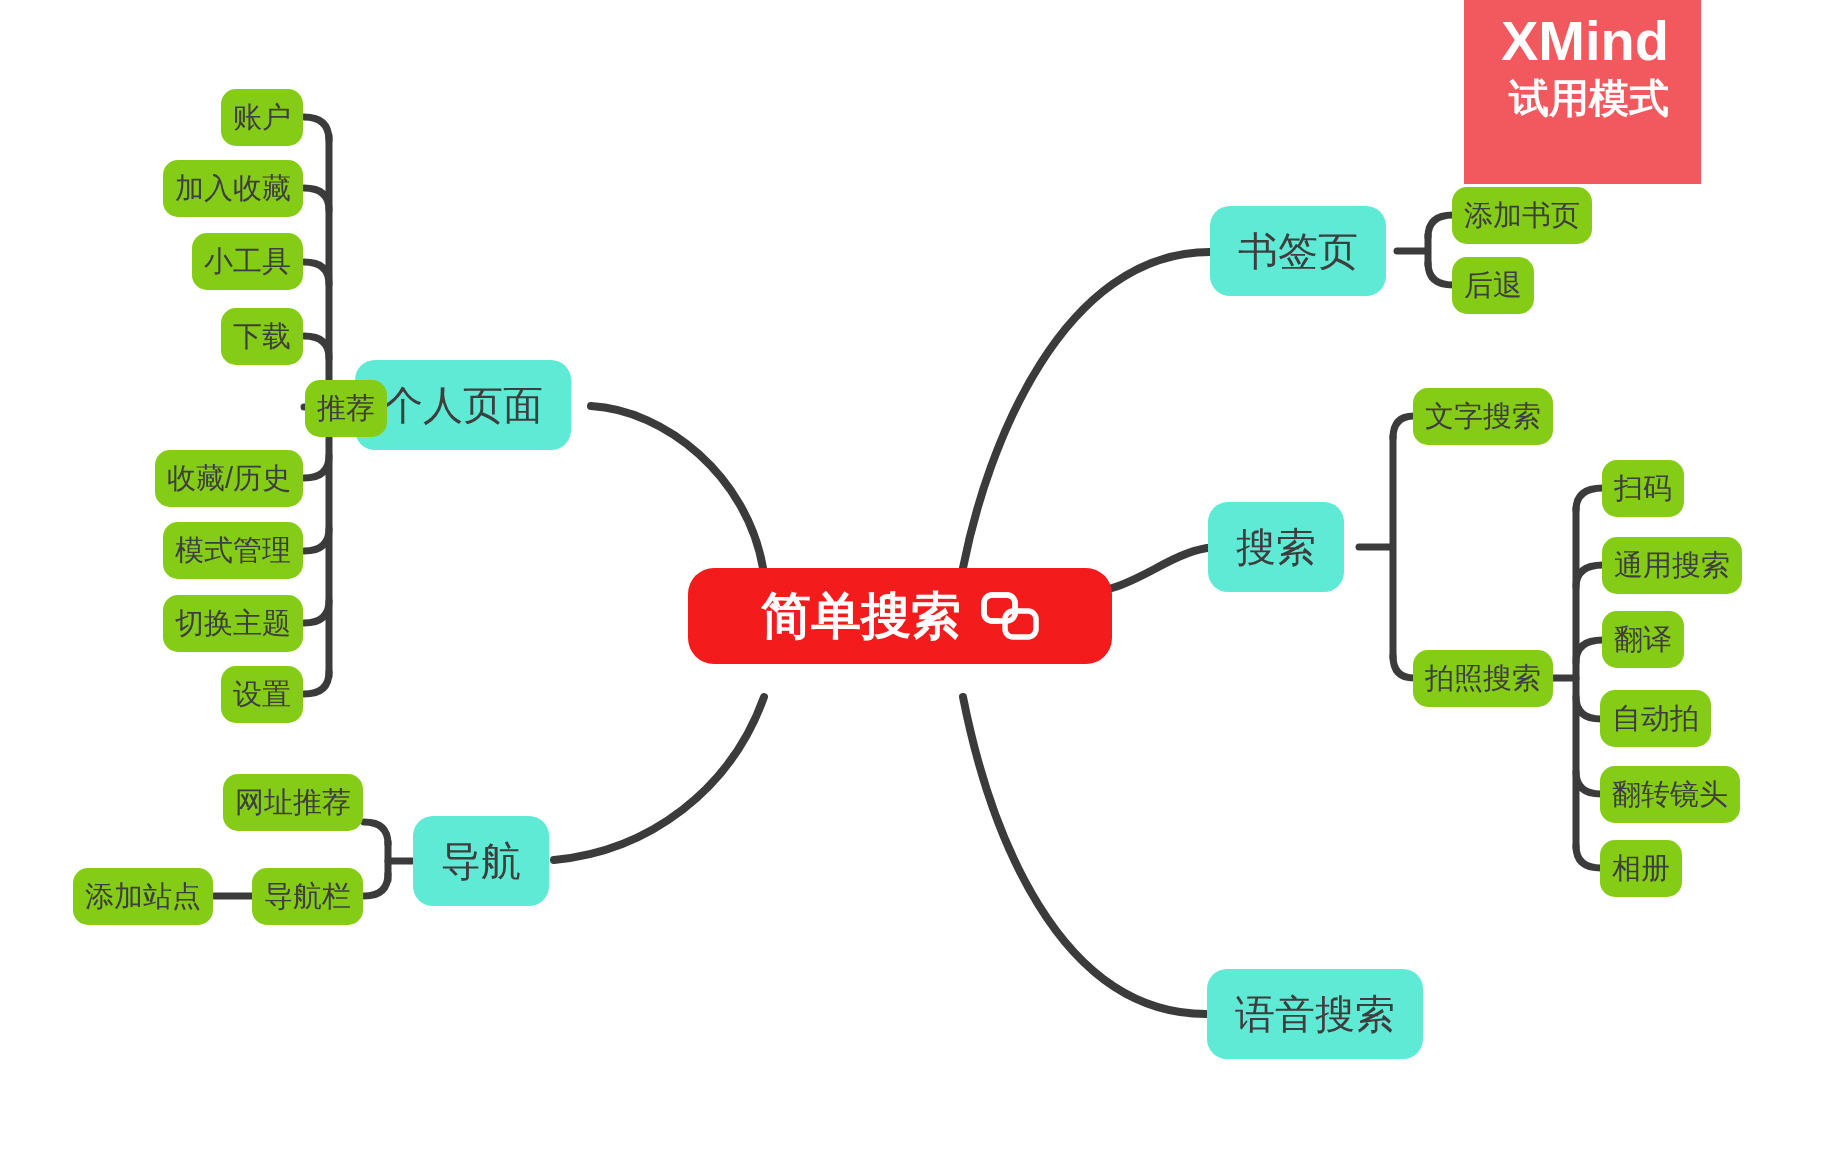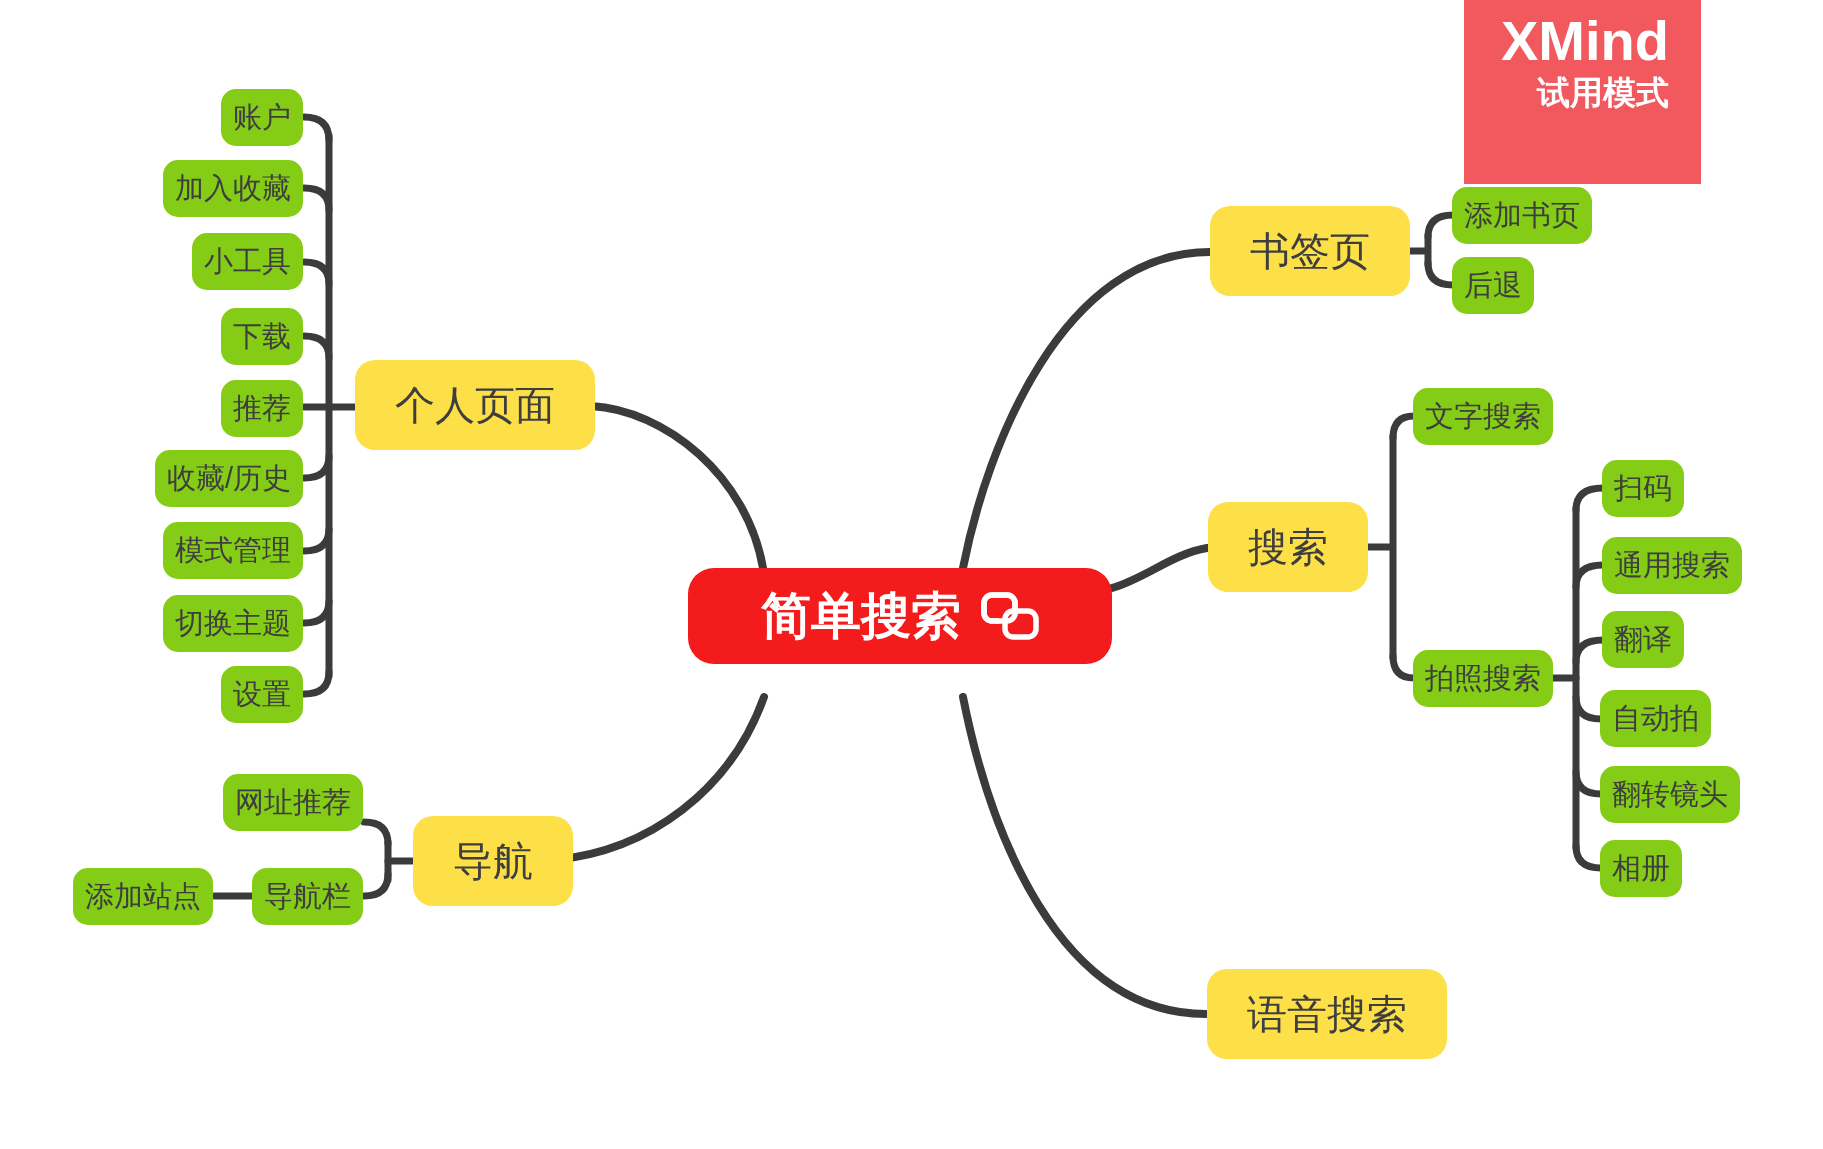--- a/index.html
+++ b/index.html
@@ -21,24 +21,24 @@
   }
   .child{
     height:57px;
     background:#84cc16;
     border-radius:15px;
     font-size:29px;
     padding:0 12px;
   }
   .branch{
     height:90px;
-    background:#fde047;
+    background:#5eead4;
     border-radius:20px;
     font-size:40px;
-    padding:0 40px;
+    padding:0 28px;
   }
   .central{
     height:96px;
     min-width:424px;
     background:#F31B1B;
     border-radius:26px;
     font-size:50px;
     font-weight:bold;
     color:#ffffff;
     padding:0 44px;
@@ -50,21 +50,21 @@
     width:237px;height:184px;
     background:#F2595E;
     color:#ffffff;
     display:flex;flex-direction:column;
     align-items:flex-end;justify-content:flex-start;
     padding:10px 32px 0 0;
     box-sizing:border-box;
     z-index:3;
   }
   .badge .logo{font-size:56px;font-weight:bold;line-height:1.1;}
-  .badge .mode{font-size:33px;font-weight:bold;line-height:1.3;}
+  .badge .mode{font-size:40px;font-weight:bold;line-height:1.3;}
   .link-icon{display:inline-flex;align-items:center;}
 </style>
 </head>
 <body>
 
 <svg id="connectors" viewBox="0 0 1823 1149" fill="none" stroke="#3B3B3B" stroke-linecap="round">
 
   <g stroke-width="8">
     <path d="M 591 406 C 665 410 747 476 763 568"></path>
     <path d="M 554 860 C 650 851 731 789 764 697"></path>
@@ -136,21 +136,21 @@
   </div>
 <div class="node child" style="right:1520px;top:160px;">
     <span>加入收藏</span>
   </div>
 <div class="node child" style="right:1520px;top:233px;">
     <span>小工具</span>
   </div>
 <div class="node child" style="right:1520px;top:308px;">
     <span>下载</span>
   </div>
-<div class="node child" style="right:1520px;top:380px;">
+<div class="node child" style="right:1436px;top:380px;">
     <span>推荐</span>
   </div>
 <div class="node child" style="right:1520px;top:450px;">
     <span>收藏/历史</span>
   </div>
 <div class="node child" style="right:1520px;top:522px;">
     <span>模式管理</span>
   </div>
 <div class="node child" style="right:1520px;top:595px;">
     <span>切换主题</span>

